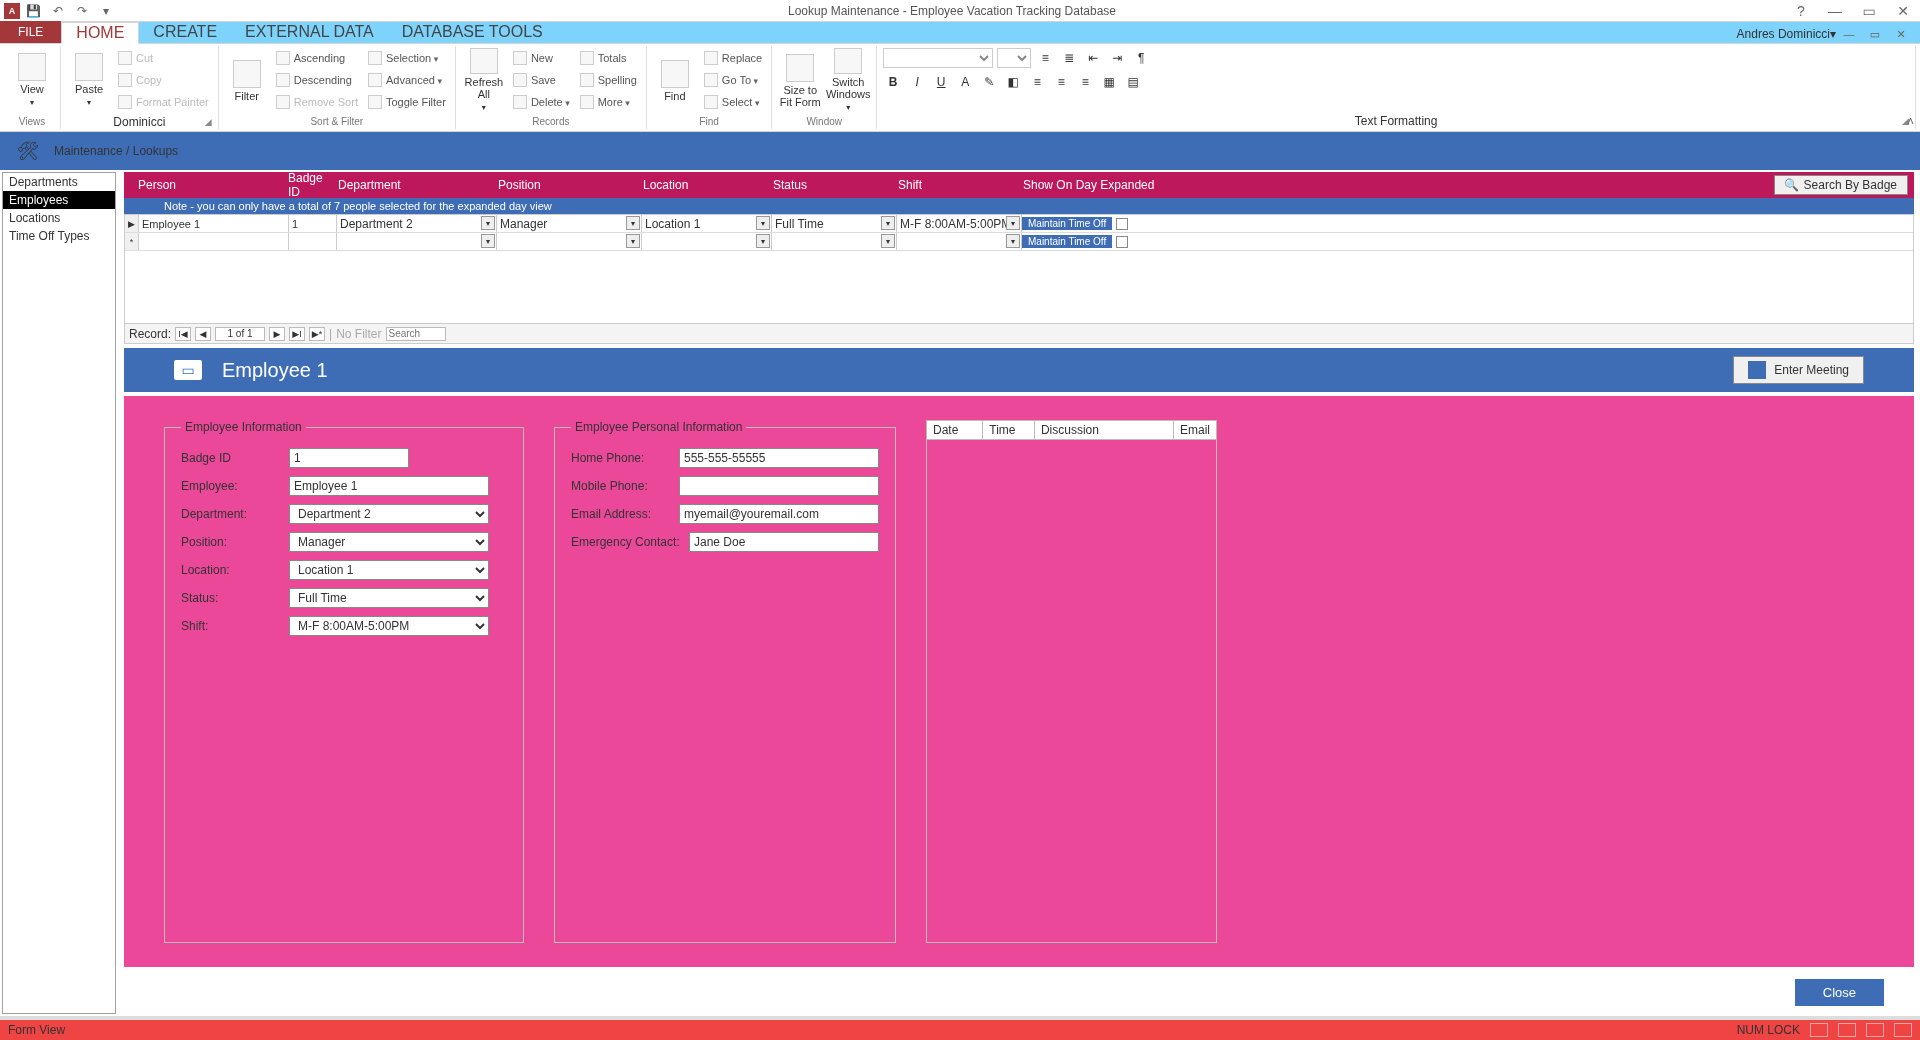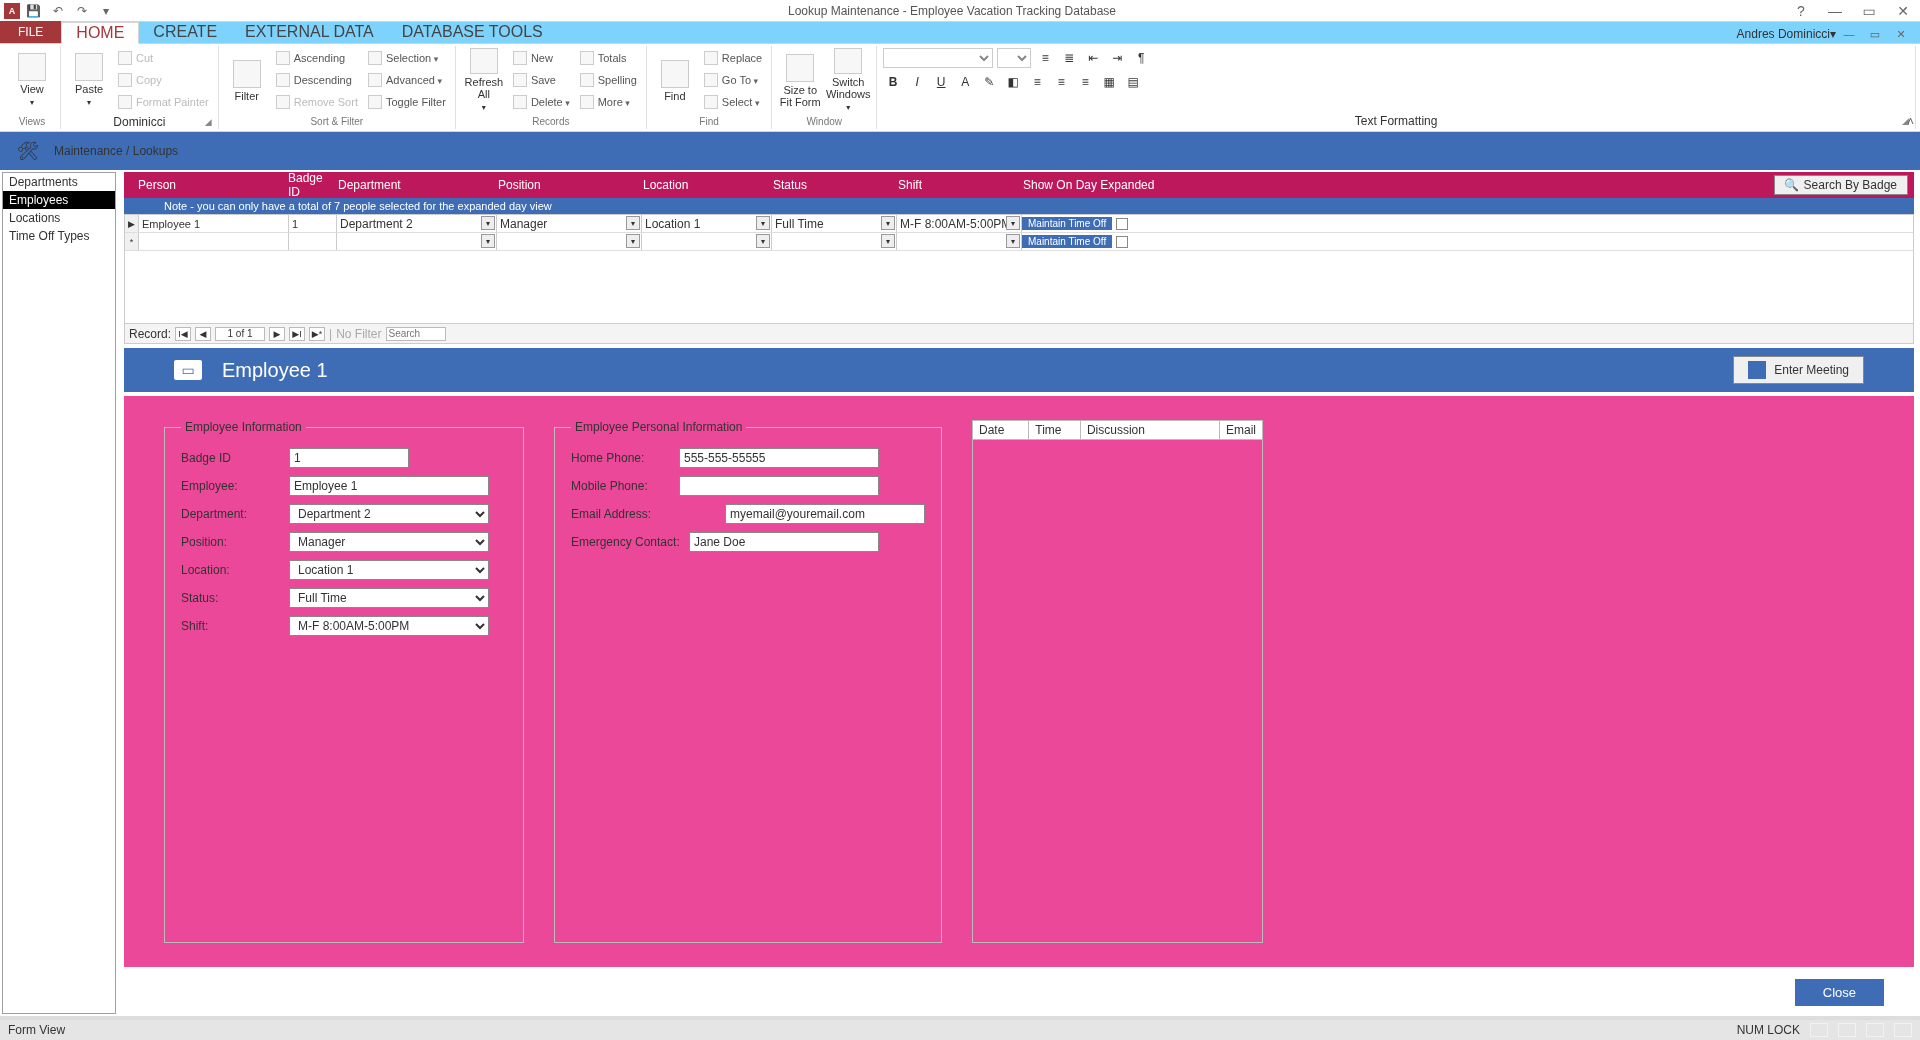--- a/index.html
+++ b/index.html
@@ -87,21 +87,21 @@
 .fld input,.fld select{border:1px solid #888;height:20px;padding:0 4px;font-size:12px;background:#fff}
 .notes-table{border:1px solid #bbb;width:291px}
 .nt-head{display:flex;border-bottom:1px solid #bbb;background:#fff}
 .nt-head div{padding:2px 6px;font-size:12px;border-right:1px solid #bbb}
 .nt-body{height:170px}
 
 .detail-footer{display:flex;justify-content:flex-end;padding:8px 30px}
 .close-btn{background:#3e6db5;color:#fff;border:none;padding:6px 28px;font-size:13px;cursor:pointer}
 
 
-.statusbar{height:20px;background:#e5e5e5;color:#fff;display:flex;align-items:center;padding:0 8px;font-size:11px}
+.statusbar{height:20px;background:#ef4444;color:#fff;display:flex;align-items:center;padding:0 8px;font-size:11px}
 .statusbar .right{margin-left:auto;display:flex;align-items:center;gap:10px}
 .view-icn{width:18px;height:14px;border:1px solid rgba(255,255,255,.5);cursor:pointer}
 
 .dropdown-caret::after{content:" ▾";font-size:9px;color:#666}
 </style>
 </head>
 <body>
 
 <div class="app">
 
@@ -476,21 +476,21 @@
           <div class="fld">
               <label>Home Phone:</label>
               <input style="width: 200px;" value="555-555-55555">
             </div>
           <div class="fld">
               <label>Mobile Phone:</label>
               <input style="width: 200px;" value="">
             </div>
           <div class="fld">
               <label>Email Address:</label>
-              <input style="width: 200px; margin-left: 46px;" value="myemail@youremail.com">
+              <input style="width: 200px;" value="myemail@youremail.com">
             </div>
           <div class="fld">
               <label style="width:110px">Emergency Contact:</label>
               <input style="width: 190px;" value="Jane Doe">
             </div>
         </fieldset>
 
         <div class="notes-table">
           <div class="nt-head">
             <div style="width:60px">Date</div>

